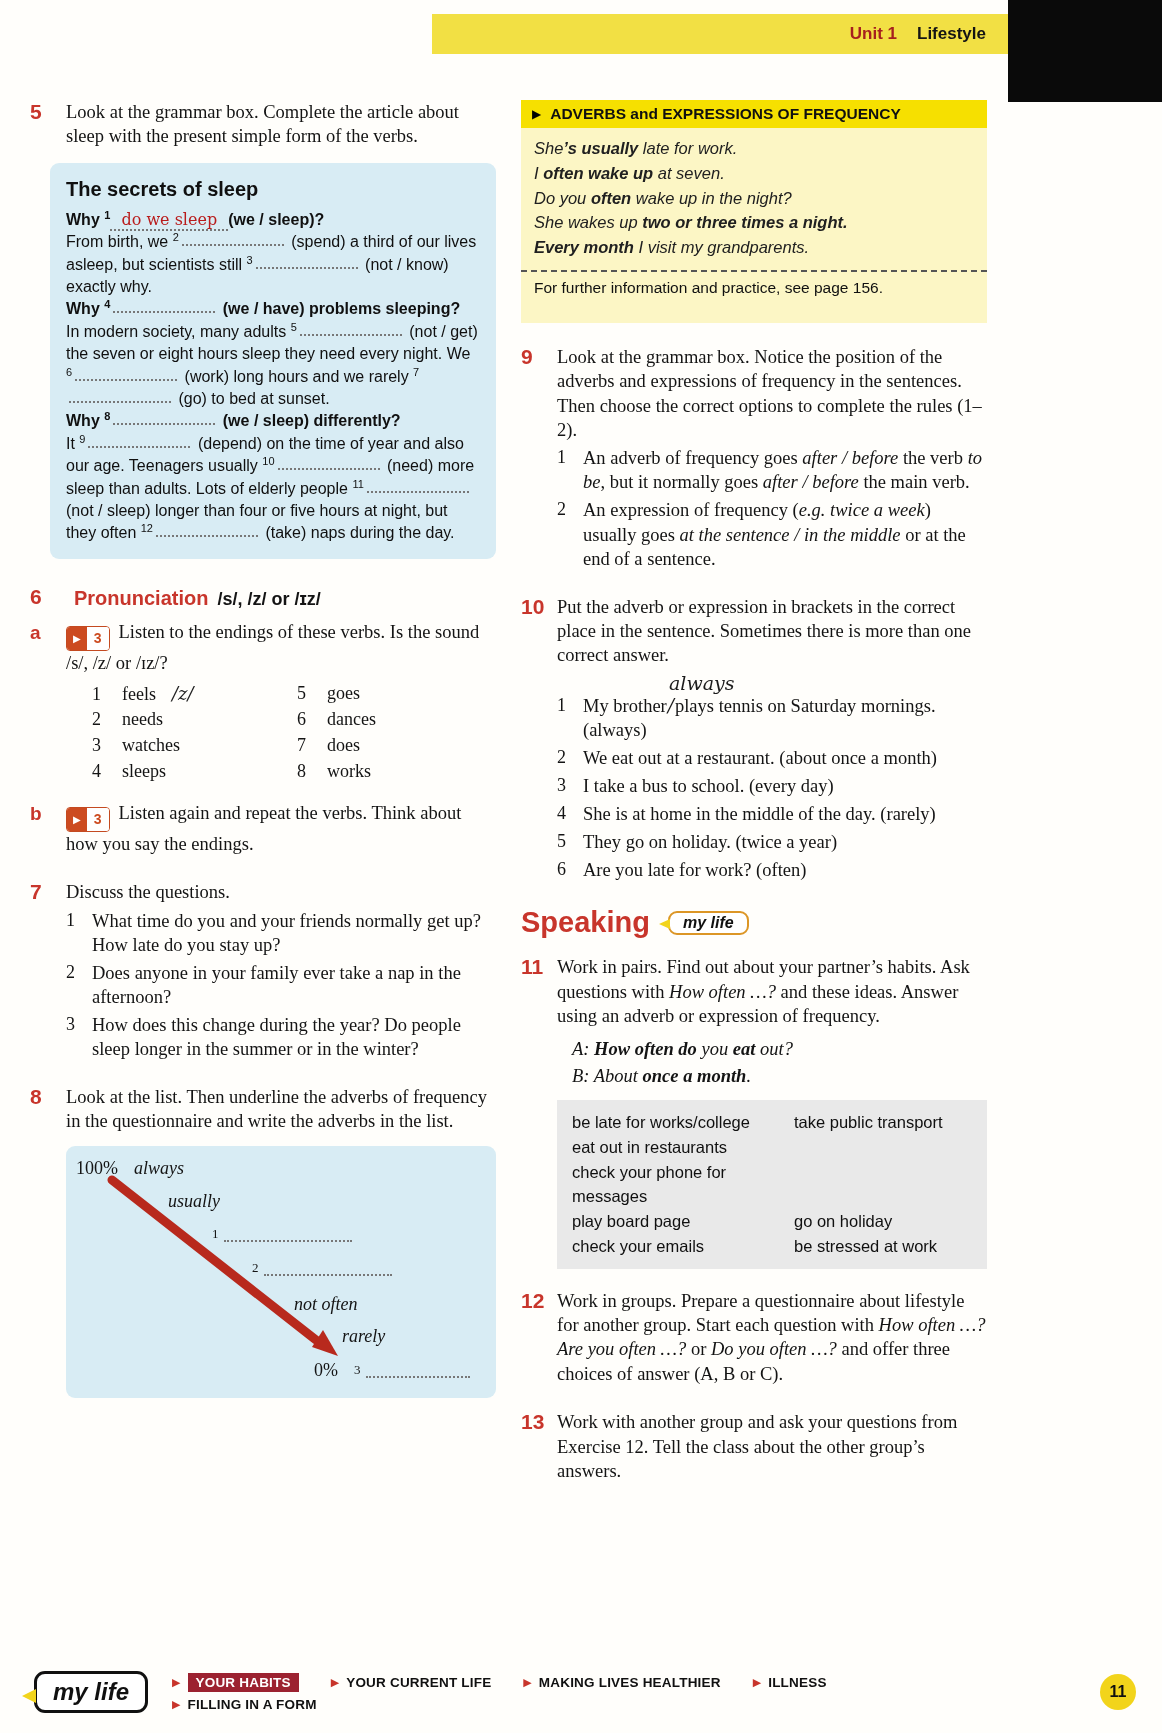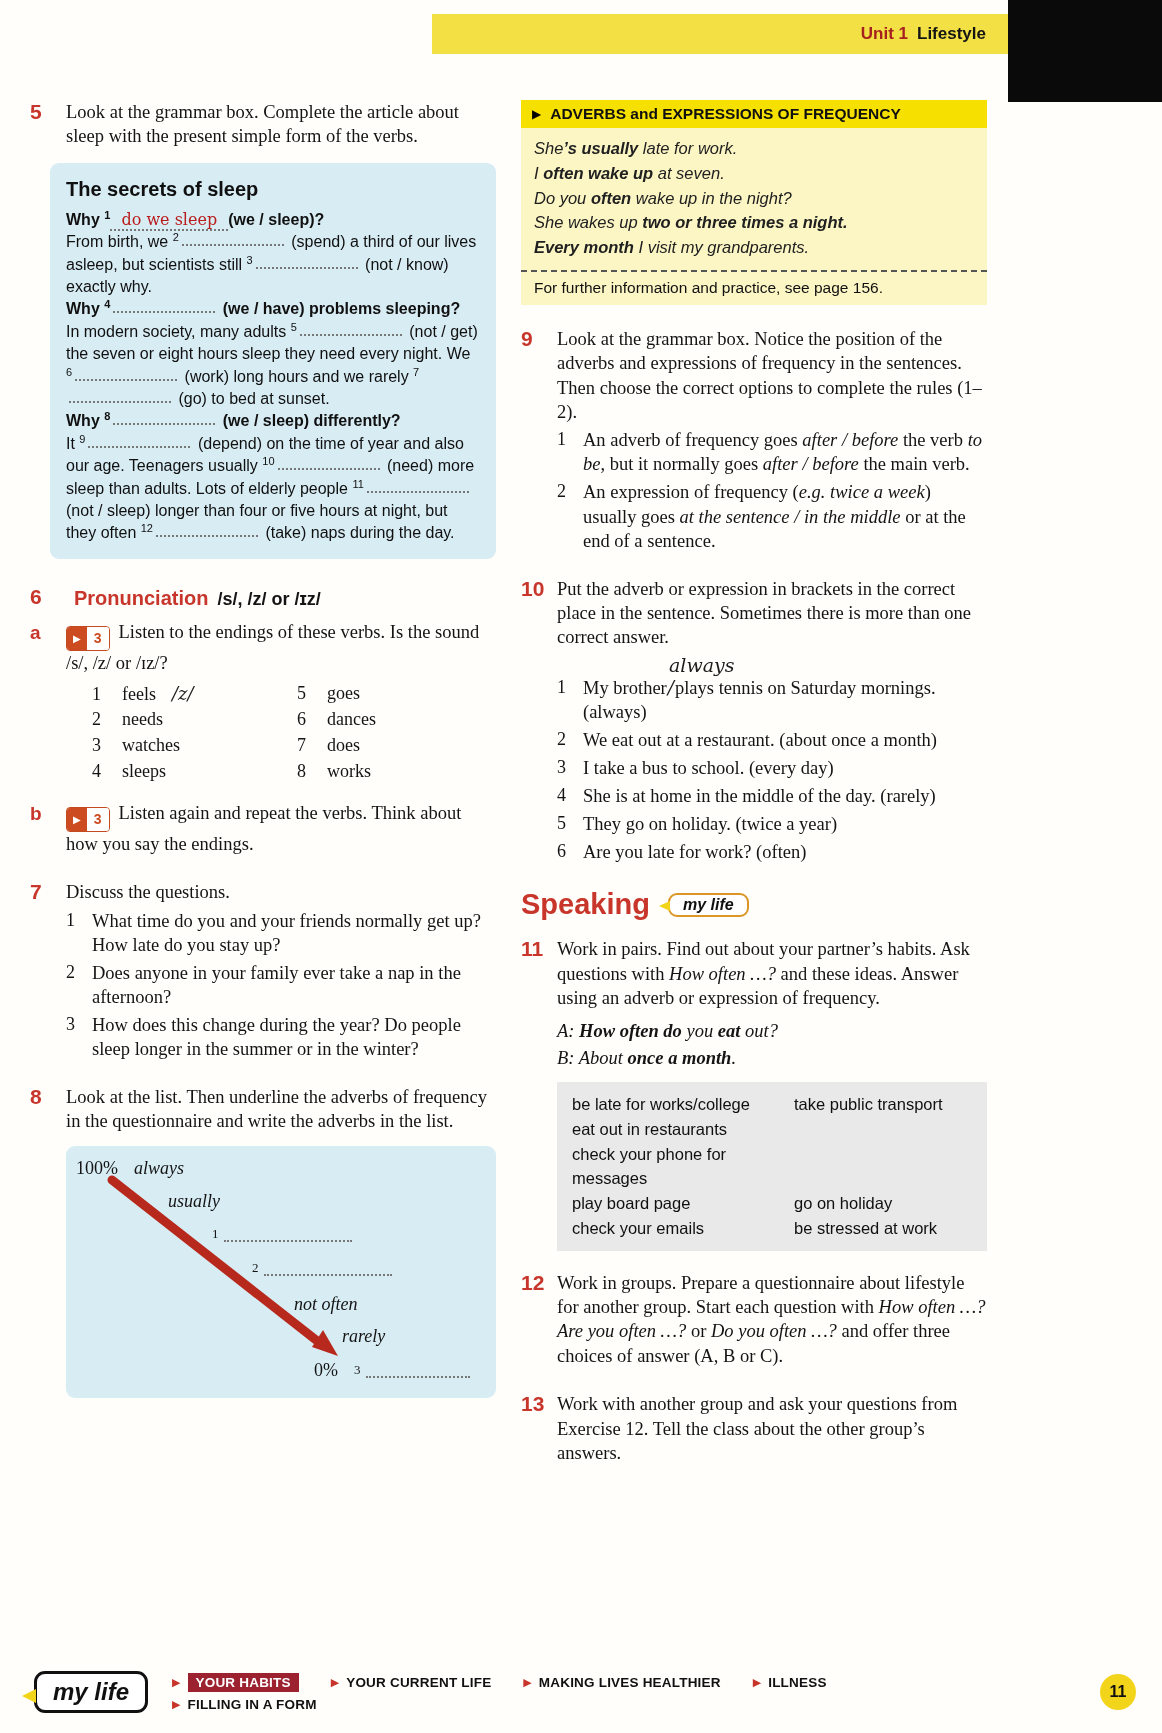--- a/index.html
+++ b/index.html
@@ -2,21 +2,21 @@
 <html style="--accent-red: #c8352b; --band-yellow: #f2e044; --highlight-yellow: #f6e000; --pale-yellow: #fcf6c5; --box-blue: #d8ecf4; --ideas-gray: #e9e9e9; --your-habits-bg: #9c2230; --page-circle-yellow: #f2d41b; --arrow-red: #b8291d;"><head>
 <meta charset="utf-8">
 <style>
   html,body{margin:0;padding:0;background:#e8e8e8;}
   .page{position:relative;width:1162px;height:1733px;background:#fffefb;overflow:hidden;
         font-family:"Liberation Serif",serif;color:#141414;}
 
   
   .band{position:absolute;left:432px;top:14px;width:576px;height:40px;
         background:var(--band-yellow,#f2e044);display:flex;align-items:center;
-        justify-content:flex-end;gap:9px;padding-right:22px;box-sizing:border-box;}
+        justify-content:flex-end;gap:20px;padding-right:22px;box-sizing:border-box;}
   .unit-num{color:#a6201e;font:700 17px "Liberation Sans",sans-serif;}
   .unit-title{color:#141414;font:700 17px "Liberation Sans",sans-serif;}
   .corner-block{position:absolute;left:1008px;top:0;width:154px;height:102px;background:#0a0a0a;}
 
   
   .col{position:absolute;top:100px;}
   .col-left{left:30px;width:466px;}
   .col-right{left:521px;width:466px;}
 
   .exercise{display:grid;grid-template-columns:30px 1fr;column-gap:6px;margin-bottom:20px;}
@@ -73,37 +73,37 @@
   .dp-3{left:288px;top:216px;}   .dp-3 .d-blank{width:104px;}
 
   
   .gbox{margin-bottom:22px;}
   .gb-head{display:flex;align-items:center;gap:9px;background:var(--highlight-yellow,#f6e000);padding:5px 11px;}
   .gb-tri{font-size:12px;color:#000;line-height:1;}
   .gb-title{font:700 15.5px "Liberation Sans",sans-serif;color:#101010;}
   .gb-body{background:var(--pale-yellow,#fcf6c5);padding:8px 13px 10px;}
   .gb-line{margin:0;font:16.5px/1.5 "Liberation Sans",sans-serif;color:#202020;}
   .gb-footer{background:var(--pale-yellow,#fcf6c5);border-top:2px dashed #555;
-             padding:7px 13px 8px;font:15.5px "Liberation Sans",sans-serif;color:#101010;}
+             padding:7px 13px 26px;font:15.5px "Liberation Sans",sans-serif;color:#101010;}
 
   .hand-note{margin:2px 0 0 112px;font:italic 19px "DejaVu Serif",serif;color:#1c1c1c;}
 
   
   .speaking{display:flex;align-items:center;gap:18px;margin:4px 0 16px;}
   .speaking-title{color:var(--accent-red,#c8352b);font:700 29px "Liberation Sans",sans-serif;}
   .badge{position:relative;display:inline-flex;align-items:center;border:2px solid #dc9626;
          border-radius:9px;background:#fff;padding:1px 13px;}
   .badge-text{font:italic 700 16px "Liberation Sans",sans-serif;color:#101010;}
   .tail{position:absolute;left:-11px;bottom:4px;width:0;height:0;border-style:solid;
         border-width:5px 11px 5px 0;border-color:transparent var(--page-circle-yellow,#f2d41b) transparent transparent;}
   .badge.big{border:3px solid #101010;border-radius:11px;padding:4px 16px;}
   .badge.big .badge-text{font-size:24px;}
   .badge.big .tail{border-width:7px 14px 7px 0;left:-15px;bottom:7px;}
 
-  .dialogue{margin:8px 0 2px;}
+  .dialogue{margin:8px 15px 2px;}
   .dlg-line{margin:0;font:18.5px/1.45 "Liberation Serif",serif;}
 
   .ideas{margin-top:10px;background:var(--ideas-gray,#e9e9e9);padding:10px 15px;
          font:16.5px/1.5 "Liberation Sans",sans-serif;color:#101010;}
   .ideas-row{display:grid;grid-template-columns:222px 1fr;}
 
   
   .page-footer{position:absolute;left:34px;right:26px;bottom:20px;display:flex;align-items:center;gap:24px;}
   .footer-nav{display:flex;flex-direction:column;gap:5px;}
   .fn-row{display:flex;gap:32px;align-items:center;}

